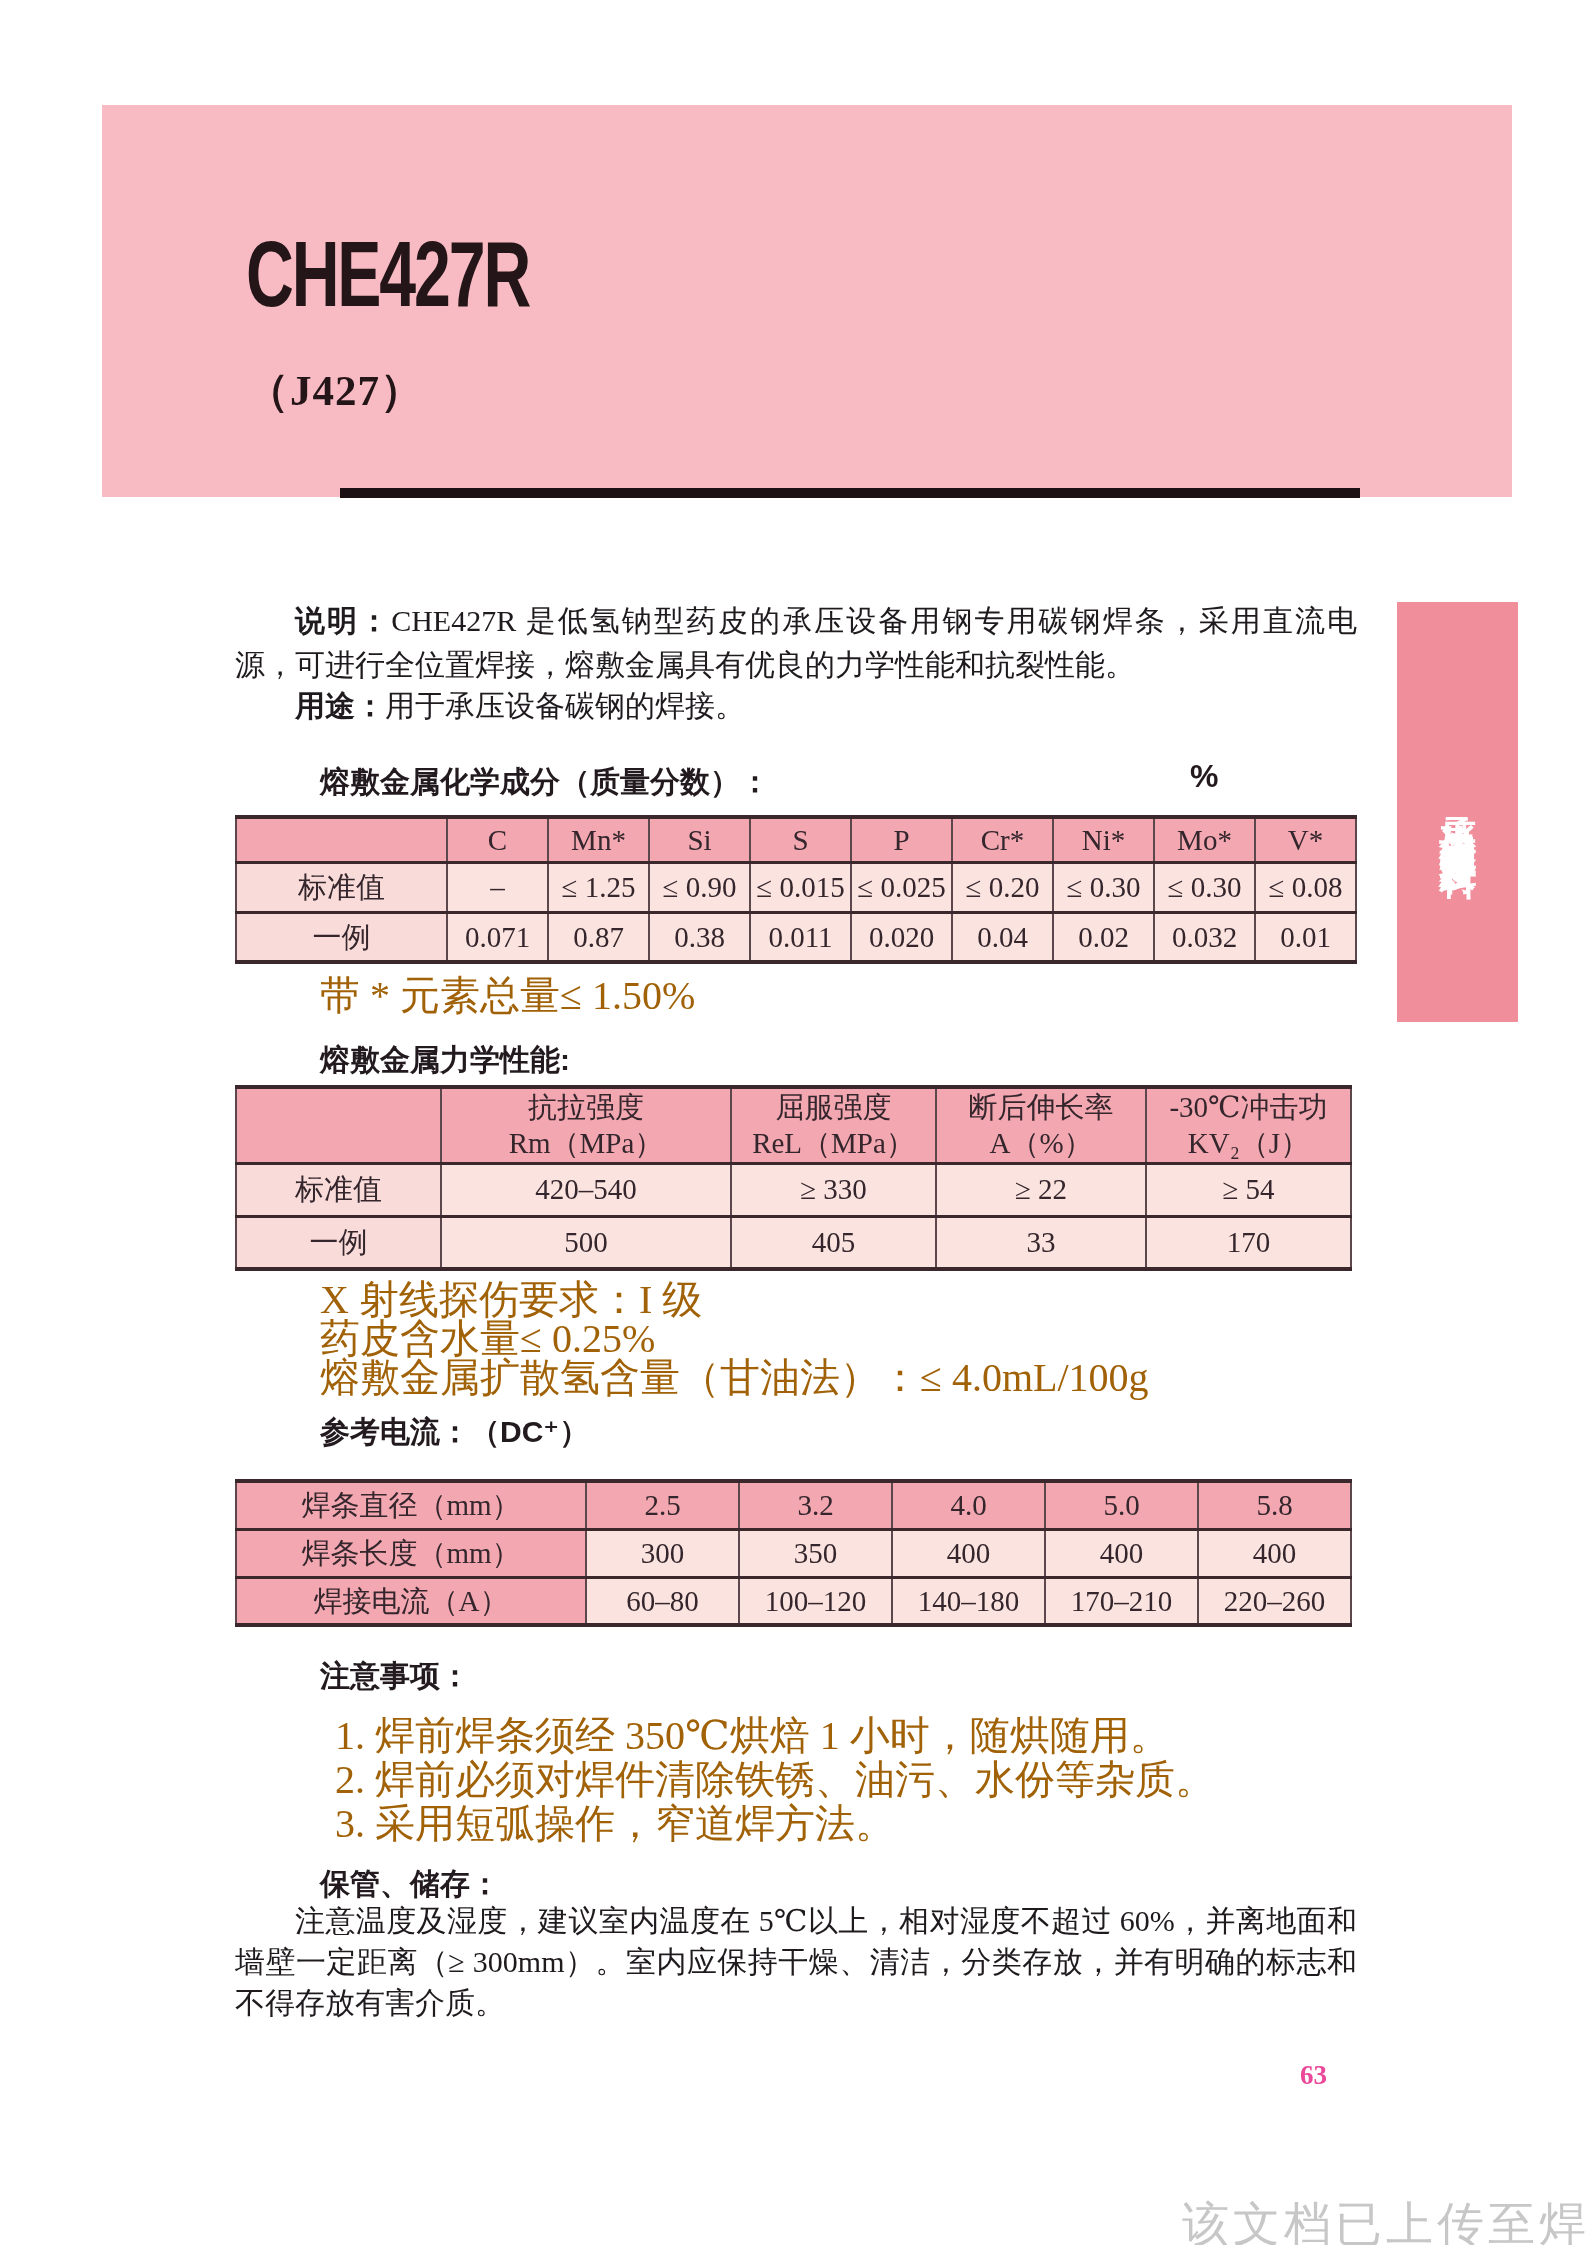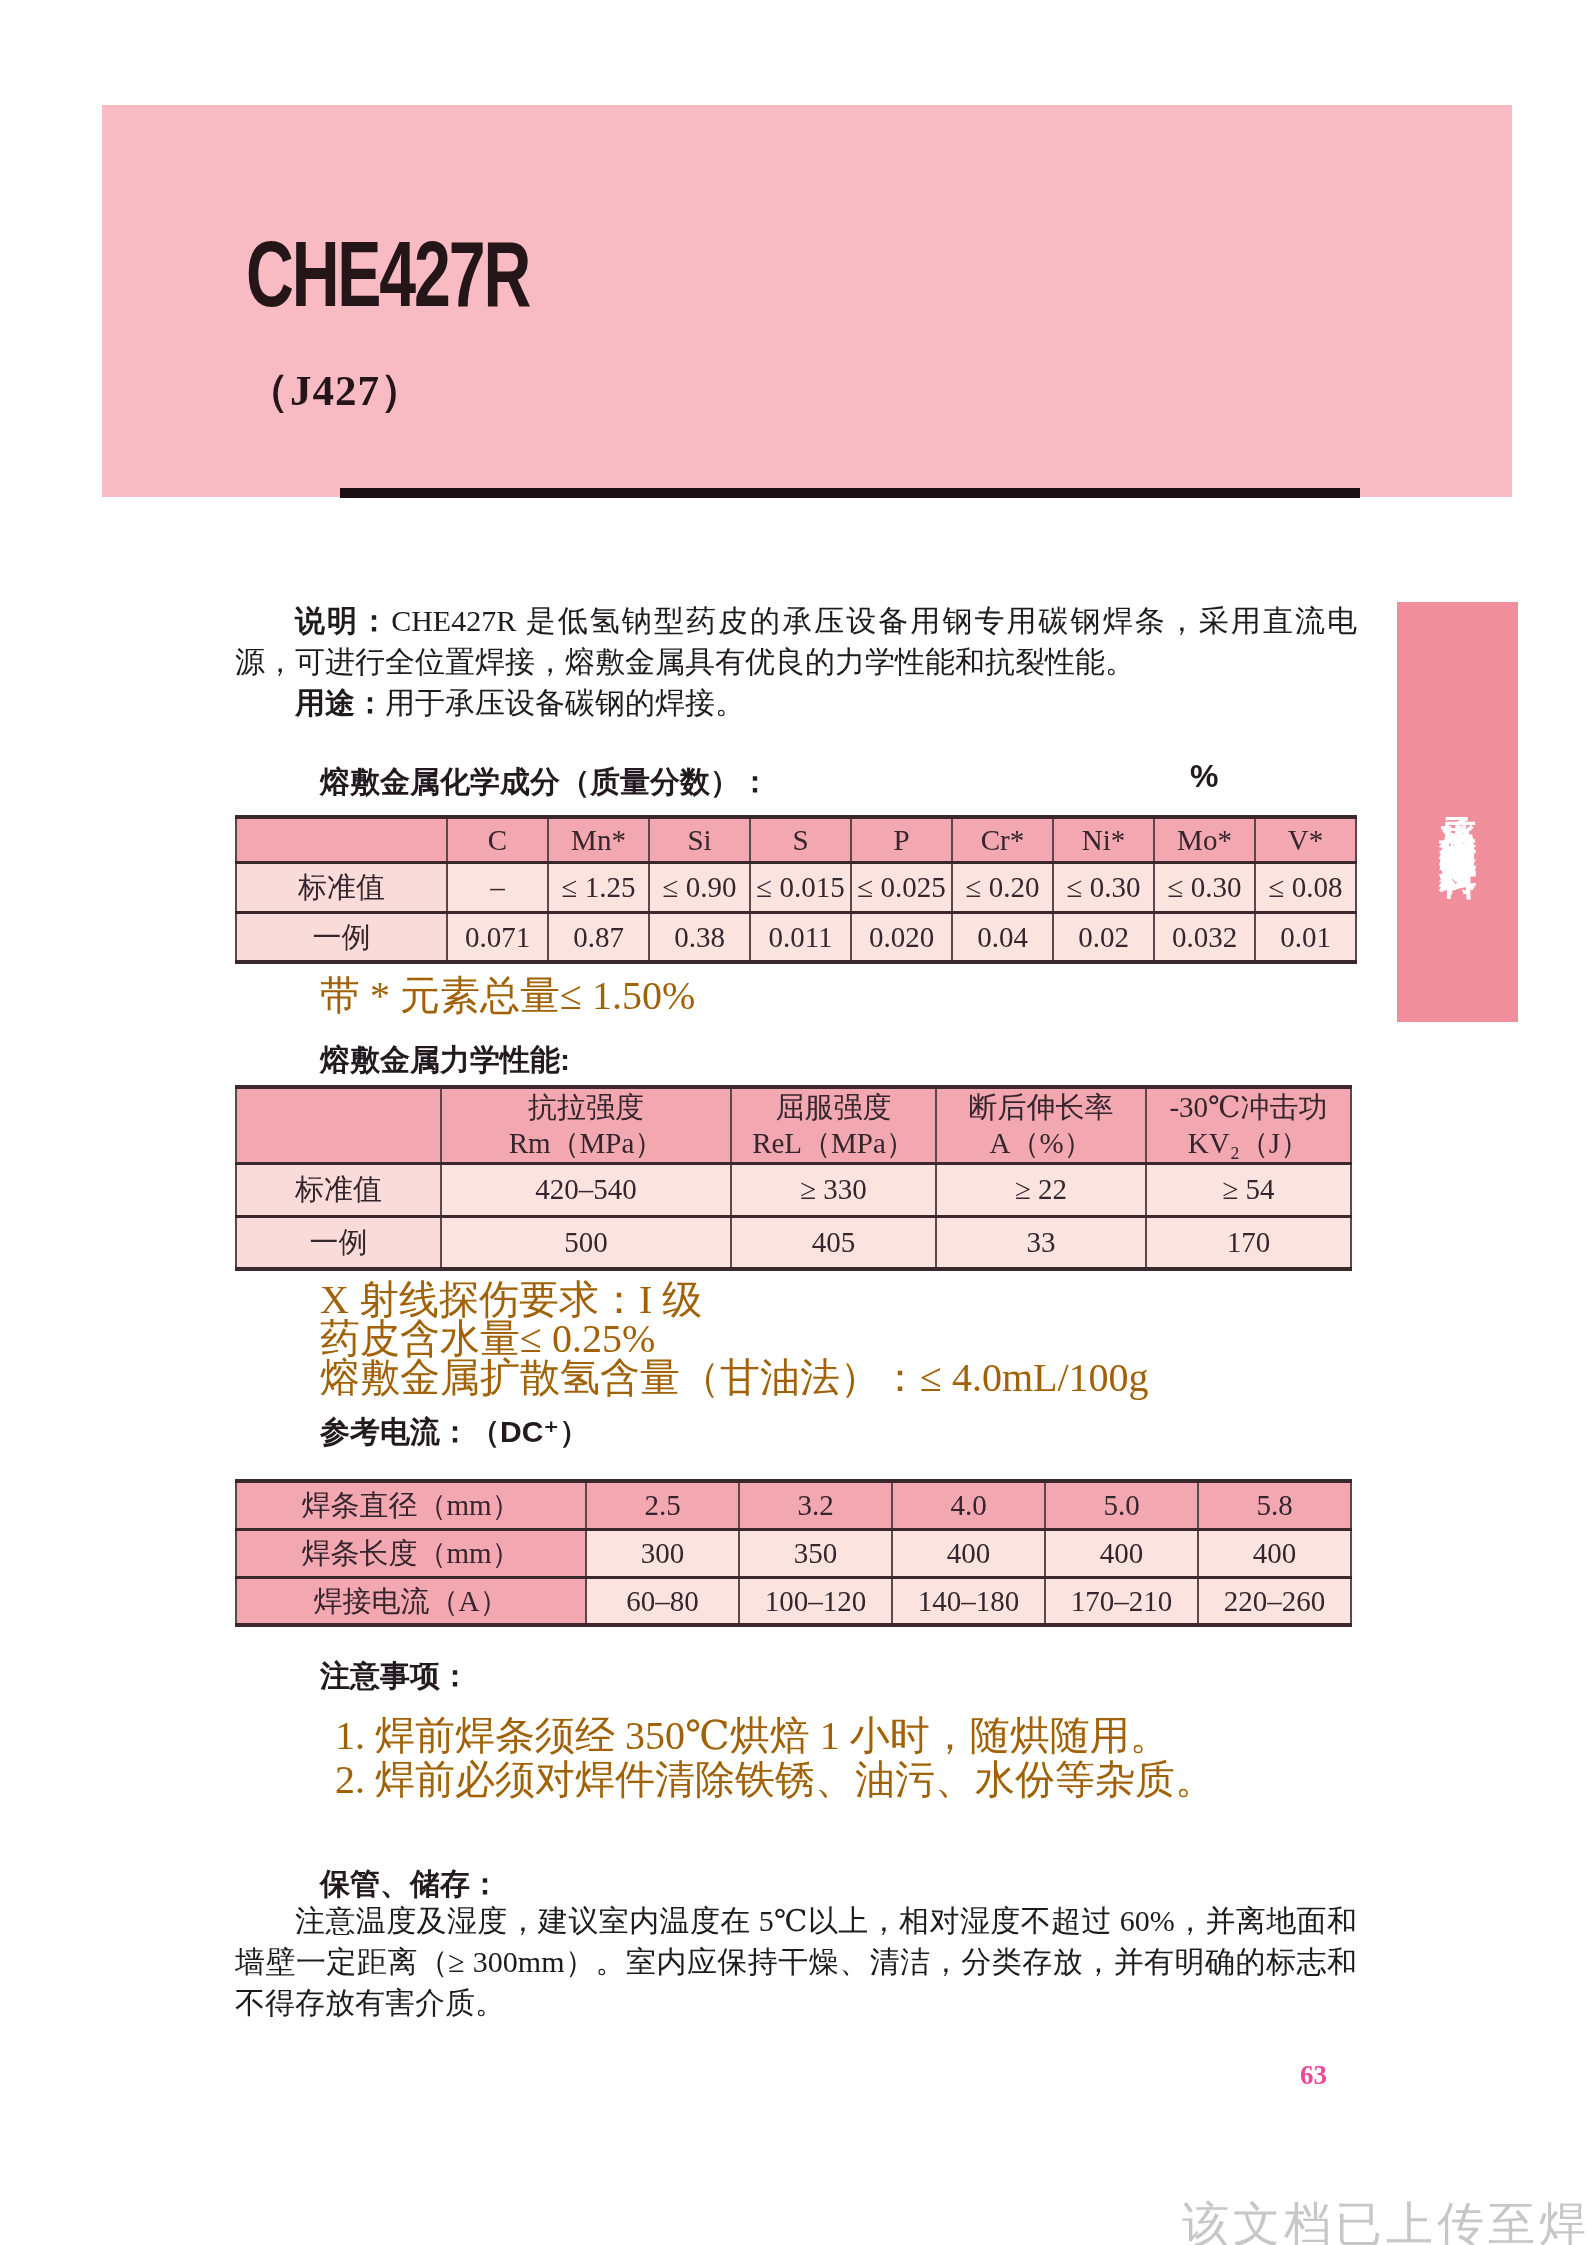--- a/index.html
+++ b/index.html
@@ -26,21 +26,21 @@
     display:flex;align-items:center;justify-content:center;
   }
   .side-banner span{
     writing-mode:vertical-rl;text-orientation:upright;
     font-family:"Liberation Sans","DejaVu Sans",sans-serif;font-weight:800;
     font-size:37px;letter-spacing:5px;color:#ffffff;
   }
   
   .para{position:absolute;left:235px;width:1122px;font-size:30px;line-height:41px;text-align:justify;color:#1f1a1e;}
   .para p{margin:0;text-indent:2em;}
-  .para b{font-family:Liberation Serif, serif;font-weight:700;}
+  .para b{font-family:Liberation Mono, monospace;font-weight:700;}
   .section-heading{
     position:absolute;left:320px;font-family:"Liberation Sans","DejaVu Sans",sans-serif;
     font-weight:700;font-size:30px;color:#221a1e;white-space:nowrap;
   }
   .unit-pct{position:absolute;left:1190px;top:758px;font-size:32px;font-weight:700;font-family:"Liberation Sans","DejaVu Sans",sans-serif;}
   .note-line{position:absolute;left:320px;font-size:40px;color:#a16207;white-space:nowrap;}
   
   table.dtable{position:absolute;border-collapse:collapse;table-layout:fixed;font-size:29px;color:#34262c;}
   table.dtable td,table.dtable th{
     border-left:2px solid #5c474d;border-right:2px solid #5c474d;
@@ -218,20 +218,21 @@
       <td class="cell-a">140–180</td>
       <td class="cell-a">170–210</td>
       <td class="cell-a">220–260</td>
     </tr>
   </tbody>
     </table>
 
   <div class="section-heading" style="top:1656px;">注意事项：</div>
   <div class="note-line" style="left:335px;top:1708px;">1. 焊前焊条须经 350℃烘焙 1 小时，随烘随用。</div>
   <div class="note-line" style="left:335px;top:1752px;">2. 焊前必须对焊件清除铁锈、油污、水份等杂质。</div>
+  <div class="note-line" style="left:335px;top:1796px;">3. 采用短弧操作，窄道焊方法。</div>
 
   <div class="section-heading" style="top:1864px;">保管、储存：</div>
   <div class="para" style="top:1900px;">
     <p>注意温度及湿度，建议室内温度在 5℃以上，相对湿度不超过 60%，并离地面和墙壁一定距离（≥ 300mm）。室内应保持干燥、清洁，分类存放，并有明确的标志和不得存放有害介质。</p>
   </div>
 
   <div class="page-number">63</div>
   <div class="watermark">该文档已上传至焊林院</div>
 
 </div>

